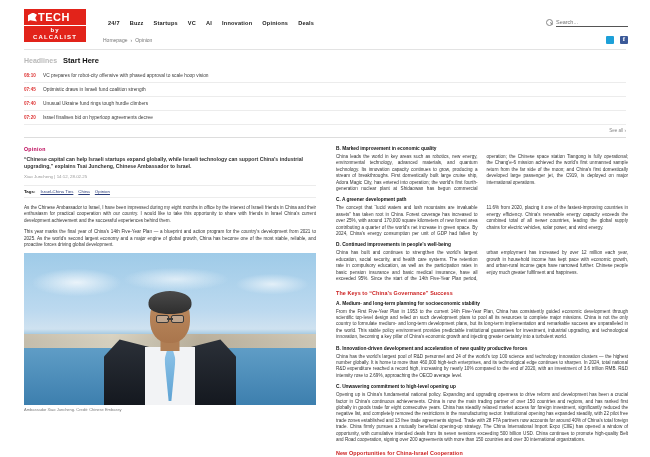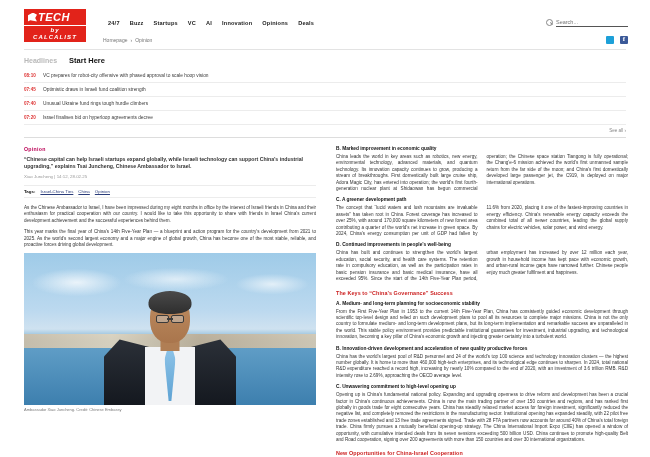--- a/index.html
+++ b/index.html
@@ -10,21 +10,21 @@
     overflow: hidden;
   }
   .page { width: 650px; height: 457px; position: relative; background:#fff; }
 
   
   .topbar {
     display:flex; align-items:center;
     padding: 9px 22px 3px 24px;
     gap: 10px;
   }
-  .logo-block { display:flex; flex-direction:column; gap:1px;font-style:italic; }
+  .logo-block { display:flex; flex-direction:column; gap:1px; }
   .logo-main {
     background:#e2231a; color:#fff; font-weight:bold;
     font-size:11px; letter-spacing:0.5px;
     padding:2px 7px 2px 4px; line-height:12px;
     display:flex; align-items:center; gap:1px;
     width:62px;
   }
   .logo-mark {
     width:9px; height:9px; background:#fff; border-radius:1px;
     clip-path: polygon(0 30%, 55% 0, 100% 25%, 80% 60%, 100% 100%, 25% 85%, 0 100%);
@@ -70,21 +70,21 @@
   .soc.tw { background:#1da0d8; }
   .soc.fb { background:#3b5998; position:relative; }
   .soc.fb::after {
     content:"f"; position:absolute; color:#fff; font-size:7px;
     font-weight:bold; left:2.8px; top:-1px; font-family:"Liberation Serif", serif;
   }
   .hr-thin { height:1px; background:#e3e3e3; margin:5px 24px 0 24px; }
 
   
   .headlines-head {
-    display:flex; gap:12px; align-items:baseline;
+    display:flex; gap:6px; align-items:baseline;
     padding: 6px 24px 4px 24px;
   }
   .hl-label { font-size:7px; color:#b9b9b9; font-weight:bold; }
   .hl-active { font-size:7.5px; color:#111; font-weight:bold; }
   .ticker { padding:0 24px; }
   .tick-row {
     display:flex; gap:6px; align-items:flex-start;
     border-bottom:1px solid #ececec; padding:3.5px 0;
   }
   .tick-time { font-size:4.6px; color:#d33; font-weight:bold; width:13px; flex:none; line-height:6px; }

